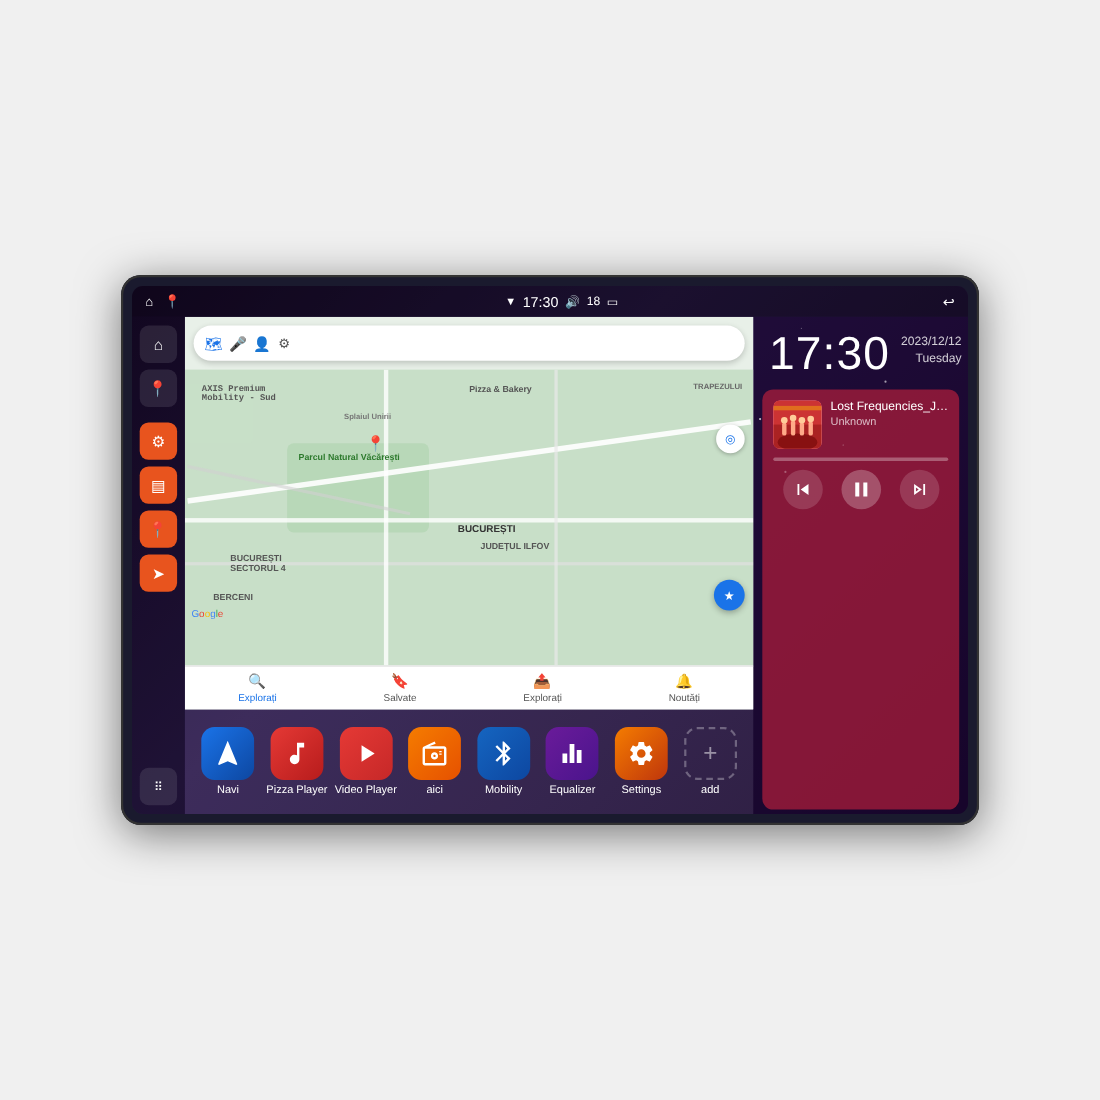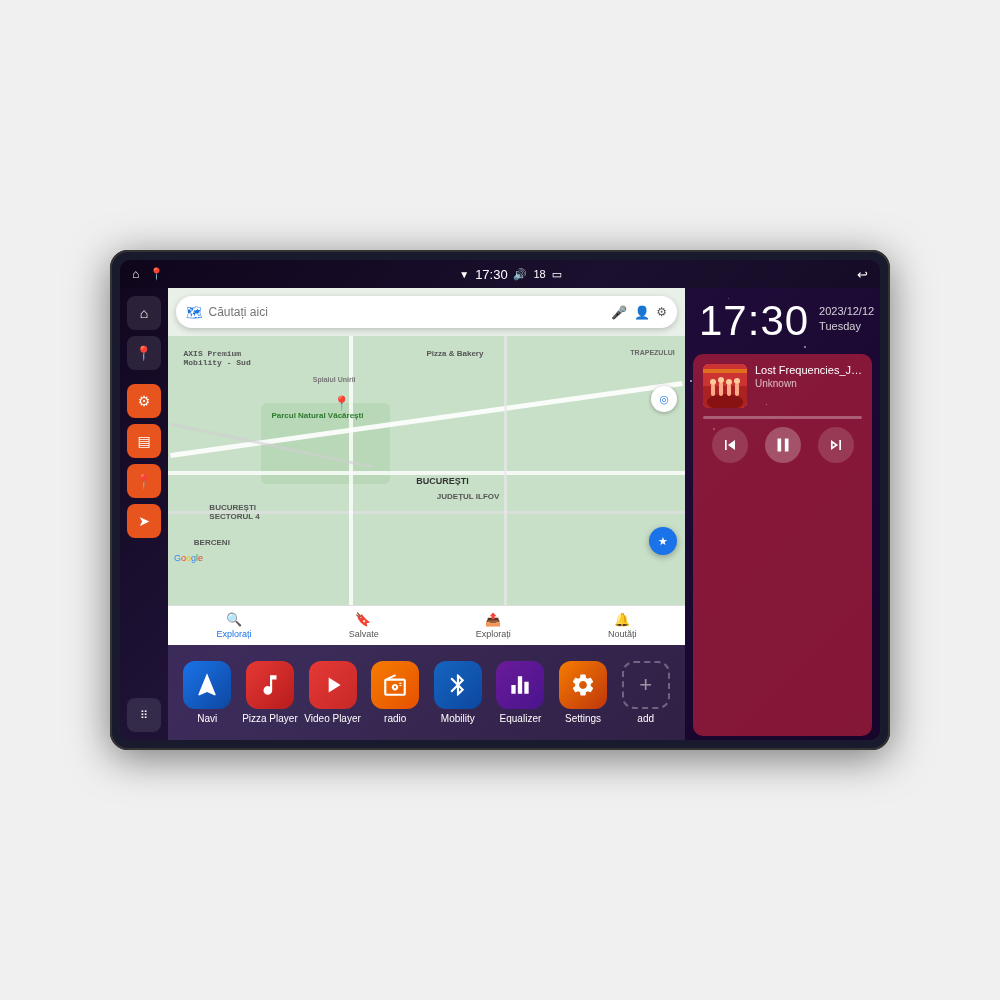--- a/index.html
+++ b/index.html
@@ -298,20 +298,21 @@
       display: flex;
       flex-direction: column;
       justify-content: center;
       padding-top: 4px;
     }
 
     .clock-date-text {
       font-size: 11px;
       color: rgba(255,255,255,0.8);
       line-height: 1.4;
+      text-align: right;
     }
 
     .music-widget {
       margin: 4px 8px;
       background: rgba(180,30,60,0.7);
       border-radius: 10px;
       padding: 10px;
       flex: 1;
     }
 
@@ -482,21 +483,20 @@
           <span style="color:#fff;font-size:11px;">⠿</span>
         </div>
       </div>
 
       <div class="center-content">
 
         <div class="map-container">
 
           <div class="map-search-bar">
             <span style="color:#1a73e8;font-size:13px;">🗺</span>
-            <input type="text" style="font-size: 12px; color: rgb(51, 51, 51);" placeholder="Căutați aici">
             <span style="color:#555;font-size:13px;">🎤</span>
             <span style="color:#1a73e8;font-size:13px;">👤</span>
             <span style="color:#555;font-size:12px;">⚙</span>
           </div>
 
           <div class="map-bg">
 
             <div class="map-park" style="top:25%;left:18%;width:25%;height:30%;background:#b8d8b8;border-radius:6px;"></div>
             <div class="map-park" style="top:5%;left:0;width:12%;height:20%;background:#c8e0c8;"></div>
 
@@ -580,21 +580,21 @@
             </div>
             <span class="app-icon-label">Video Player</span>
           </div>
 
           <div class="app-icon-item">
             <div class="app-icon-box icon-radio">
               <svg width="26" height="26" viewBox="0 0 24 24" fill="white">
                 <path d="M3.24 6.15C2.51 6.43 2 7.17 2 8v12c0 1.1.89 2 2 2h16c1.11 0 2-.9 2-2V8c0-1.11-.89-2-2-2H7.58l5.43-2.27L12.13 2 3.24 6.15zM20 20H4V8h16v12zm-8-3c-1.66 0-3-1.34-3-3s1.34-3 3-3 3 1.34 3 3-1.34 3-3 3zm0-4c-.55 0-1 .45-1 1s.45 1 1 1 1-.45 1-1-.45-1-1-1zm6-3h-2v1h2v-1zm0 2h-2v1h2v-1z"></path>
               </svg>
             </div>
-            <span class="app-icon-label">radio</span>
+            <span class="app-icon-label">aici</span>
           </div>
 
           <div class="app-icon-item">
             <div class="app-icon-box icon-bluetooth">
               <svg width="26" height="26" viewBox="0 0 24 24" fill="white">
                 <path d="M17.71 7.71L12 2h-1v7.59L6.41 5 5 6.41 10.59 12 5 17.59 6.41 19 11 14.41V22h1l5.71-5.71-4.3-4.29 4.3-4.29zM13 5.83l1.88 1.88L13 9.59V5.83zm1.88 10.46L13 18.17v-3.76l1.88 1.88z"></path>
               </svg>
             </div>
             <span class="app-icon-label">Mobility</span>
           </div>

